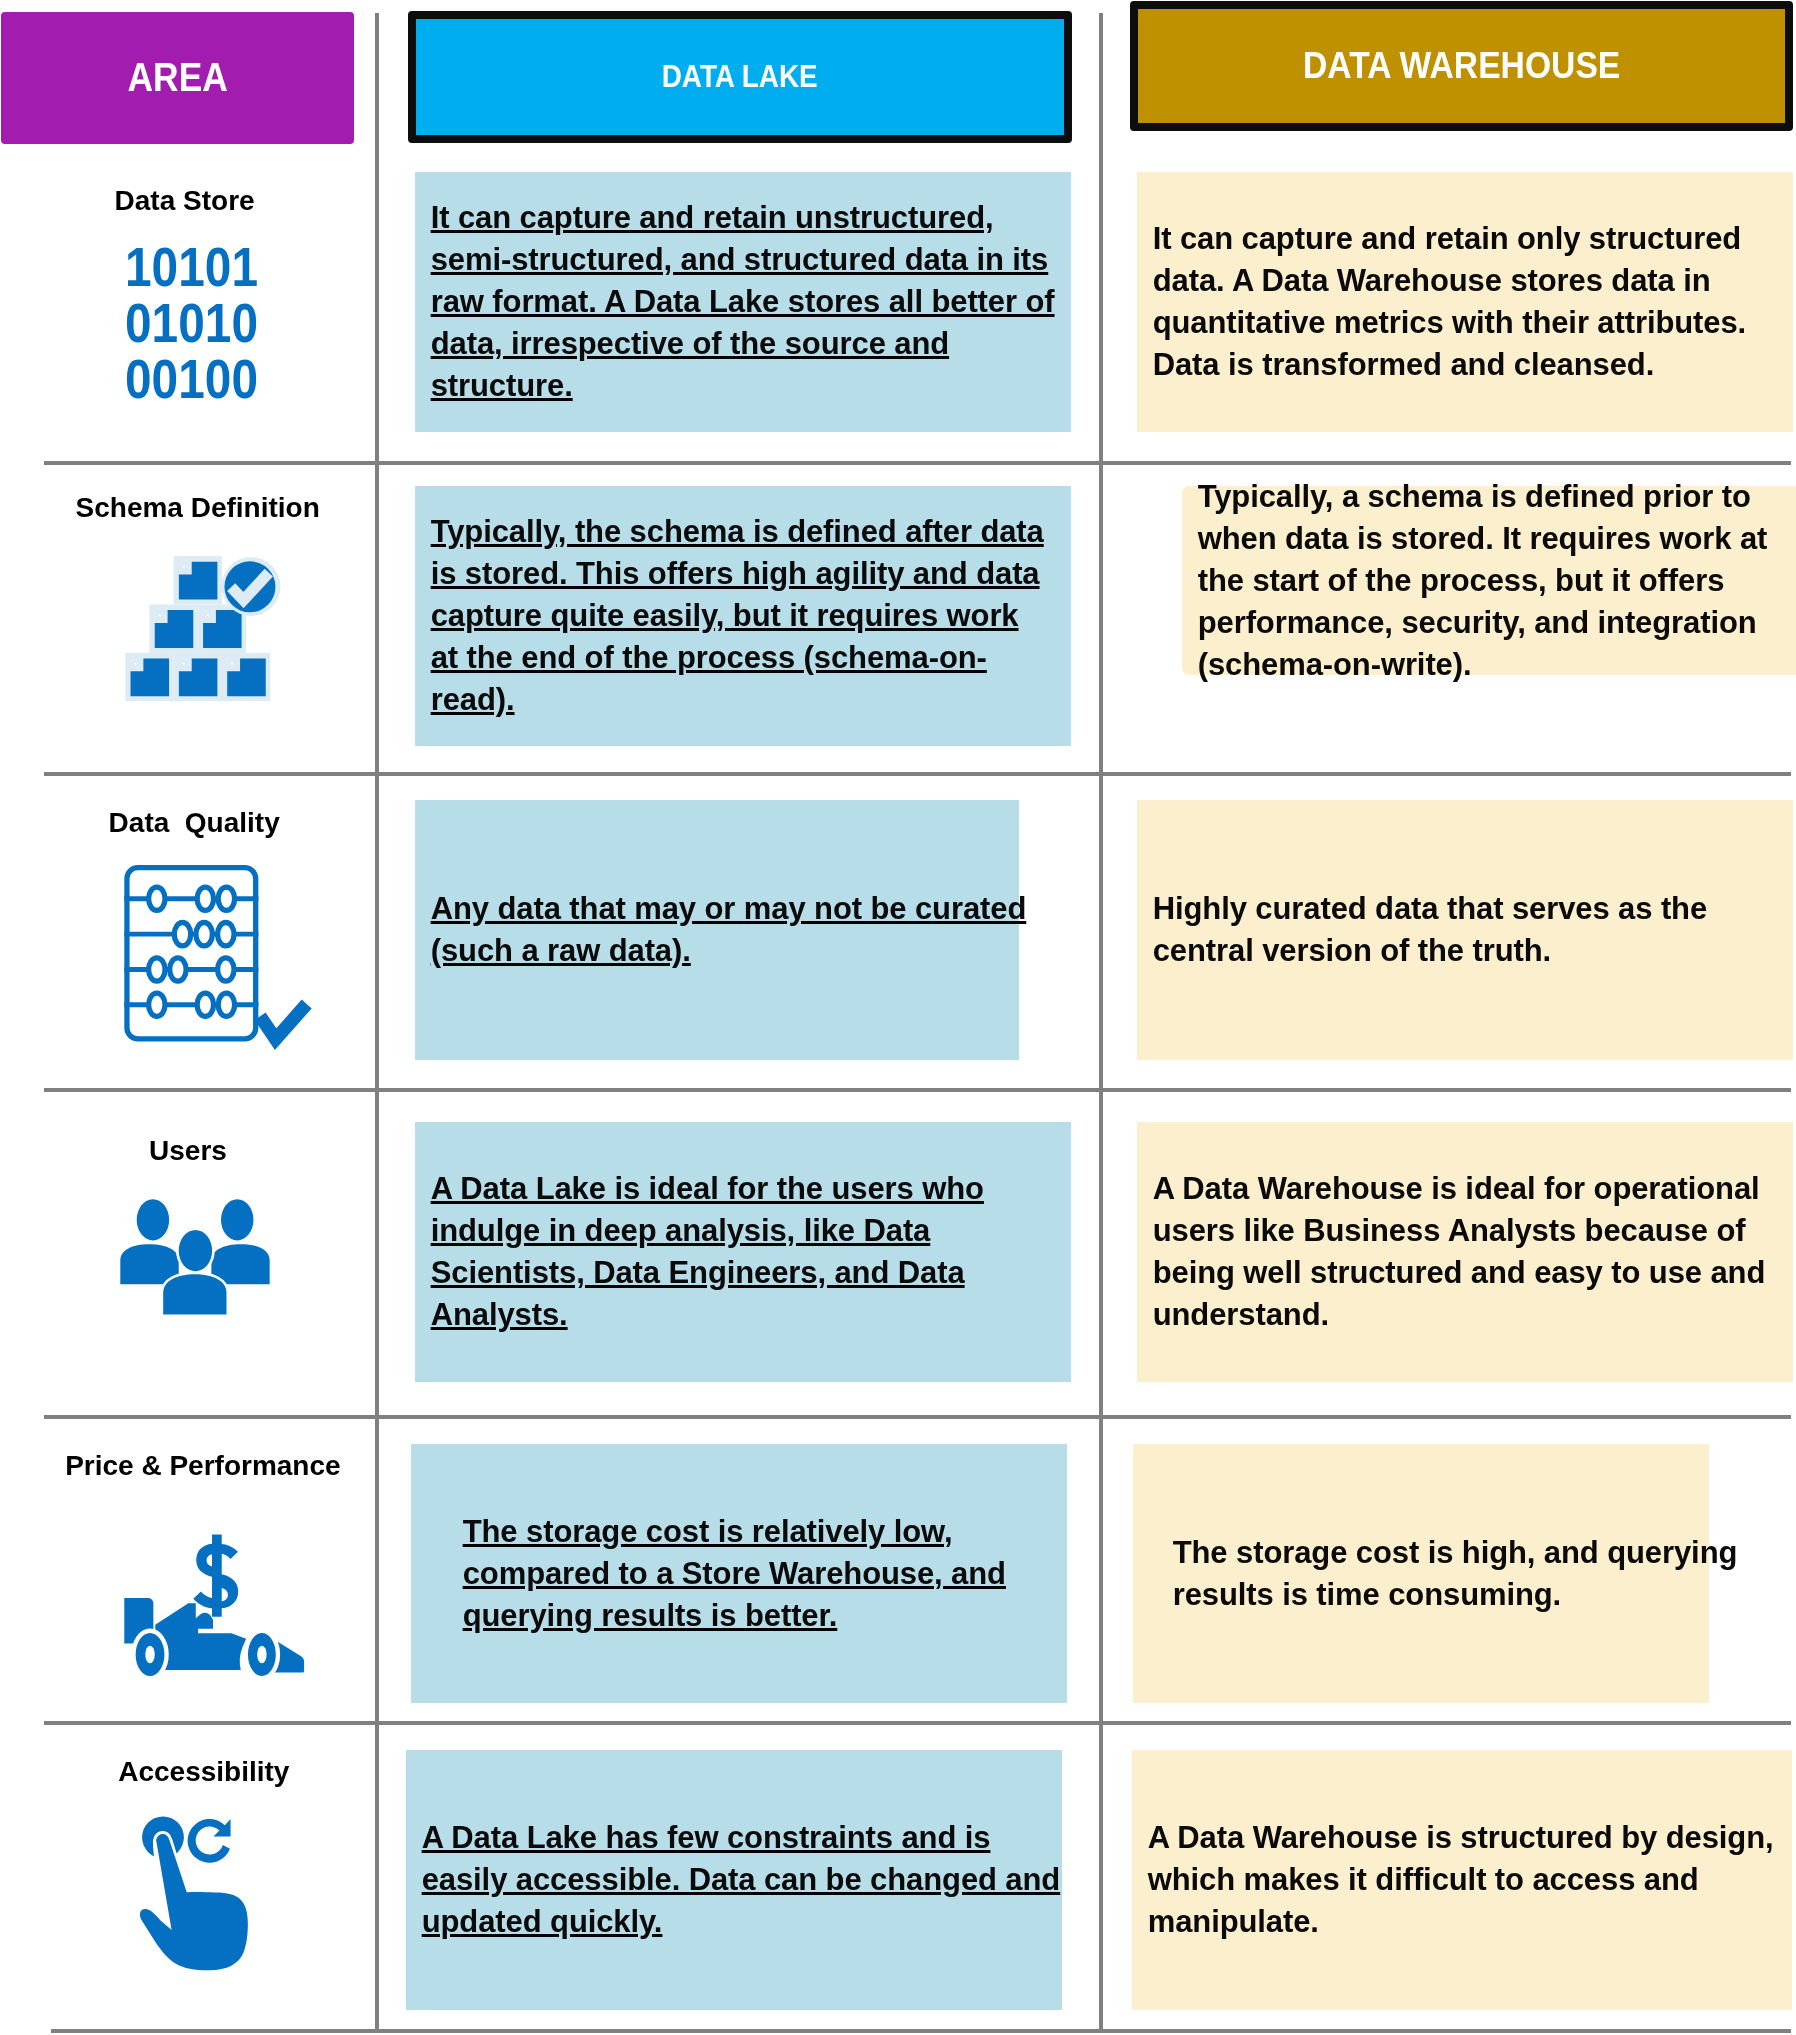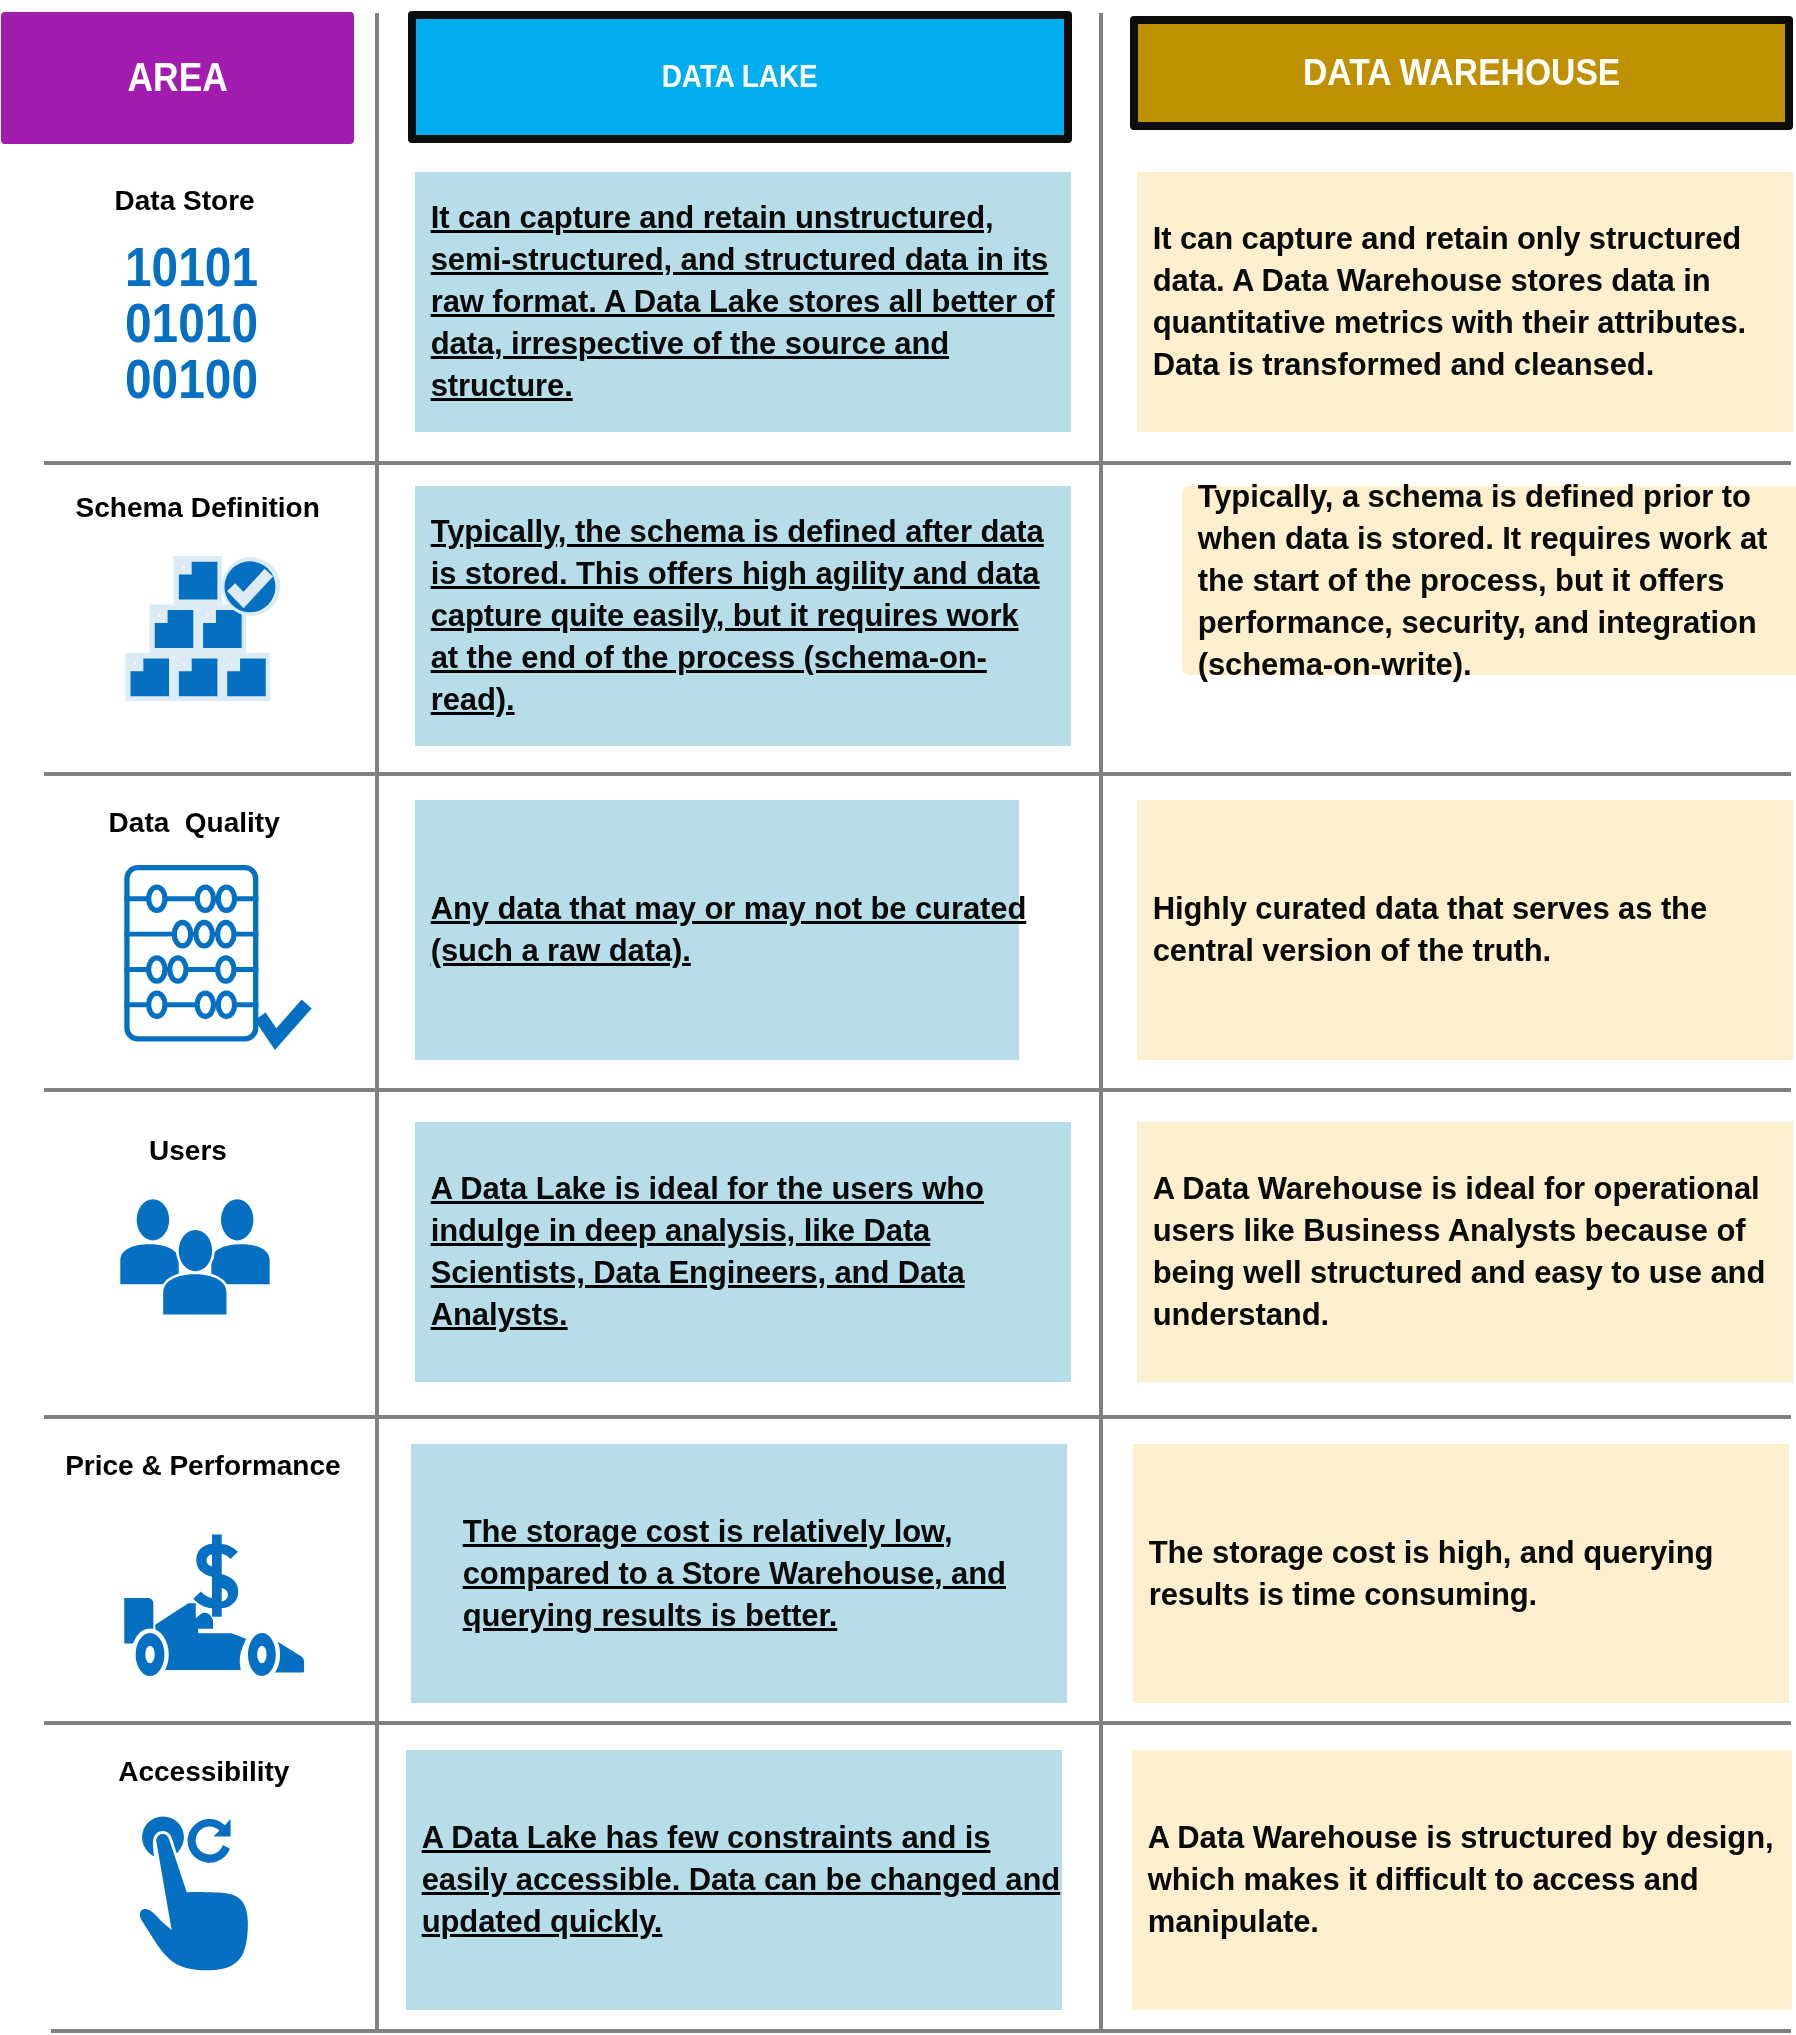--- a/index.html
+++ b/index.html
@@ -11,21 +11,21 @@
   .hline{position:absolute;height:3.9px;background:#808080;}
   
   .hdr{position:absolute;display:flex;align-items:center;justify-content:center;
        color:#fff;font-weight:bold;}
   .hdr span{display:inline-block;}
   #hdr-area{left:1px;top:11.8px;width:353px;height:132px;background:#a21caf;font-size:40px;border-radius:3.9px;}
   #hdr-area span{transform:scaleX(0.885);}
   #hdr-lake{left:408px;top:10.8px;width:664px;height:132px;background:#00AEEF;border-radius:3.9px;
             border:8.2px solid #0d0d0d;box-sizing:border-box;font-size:31px;}
   #hdr-lake span{transform:scaleX(0.90);}
-  #hdr-wh{left:1130px;top:16px;width:663px;height:114px;background:#BF9000;border-radius:3.9px;
+  #hdr-wh{left:1130px;top:1px;width:663px;height:130px;background:#BF9000;border-radius:3.9px;
           border:8.2px solid #0d0d0d;box-sizing:border-box;font-size:36px;}
   #hdr-wh span{transform:scaleX(0.935);}
   
   .panel{position:absolute;box-sizing:border-box;display:flex;align-items:center;}
   .panel p{margin:0;font-weight:bold;font-size:31px;letter-spacing:-0.1px;line-height:42px;color:#0a0a0a;
            white-space:nowrap;}
   .panel .ln{display:block;}
   .lake{background:#B7DDE8;text-decoration:underline;}
   .wh{background:#FCEFCD;}
   
@@ -232,21 +232,21 @@
     </g>
   </g>
 </svg>
 <div class="panel lake" style="left:411px;top:1444px;width:656px;height:259px;padding-left:36px;">
   <p>
       <span class="ln">The storage cost is relatively low,</span>
       <span class="ln">compared to a Store Warehouse, and</span>
       <span class="ln">querying results is better.</span>
     </p>
 </div>
-<div class="panel wh" style="left:1133px;top:1444px;width:656px;height:259px;">
+<div class="panel wh" style="left:1133px;top:1444px;width:576px;height:259px;padding-left:24px;">
   <p>
       <span class="ln">The storage cost is high, and querying</span>
       <span class="ln">results is time consuming.</span>
     </p>
 </div>
 
 <div class="arealabel" style="left:16.3px;top:1758px;">Accessibility</div>
 <svg class="areaicon" style="left:137px;top:1813px;" width="116" height="167" viewBox="140 1850 118 170">
   <circle cx="166.4" cy="1874.8" r="21.3" fill="#0570C2"></circle>
   <path fill="#0570C2" d="M235.2,1856.0 v17.9 h-17.4 l6.1,-6.0

